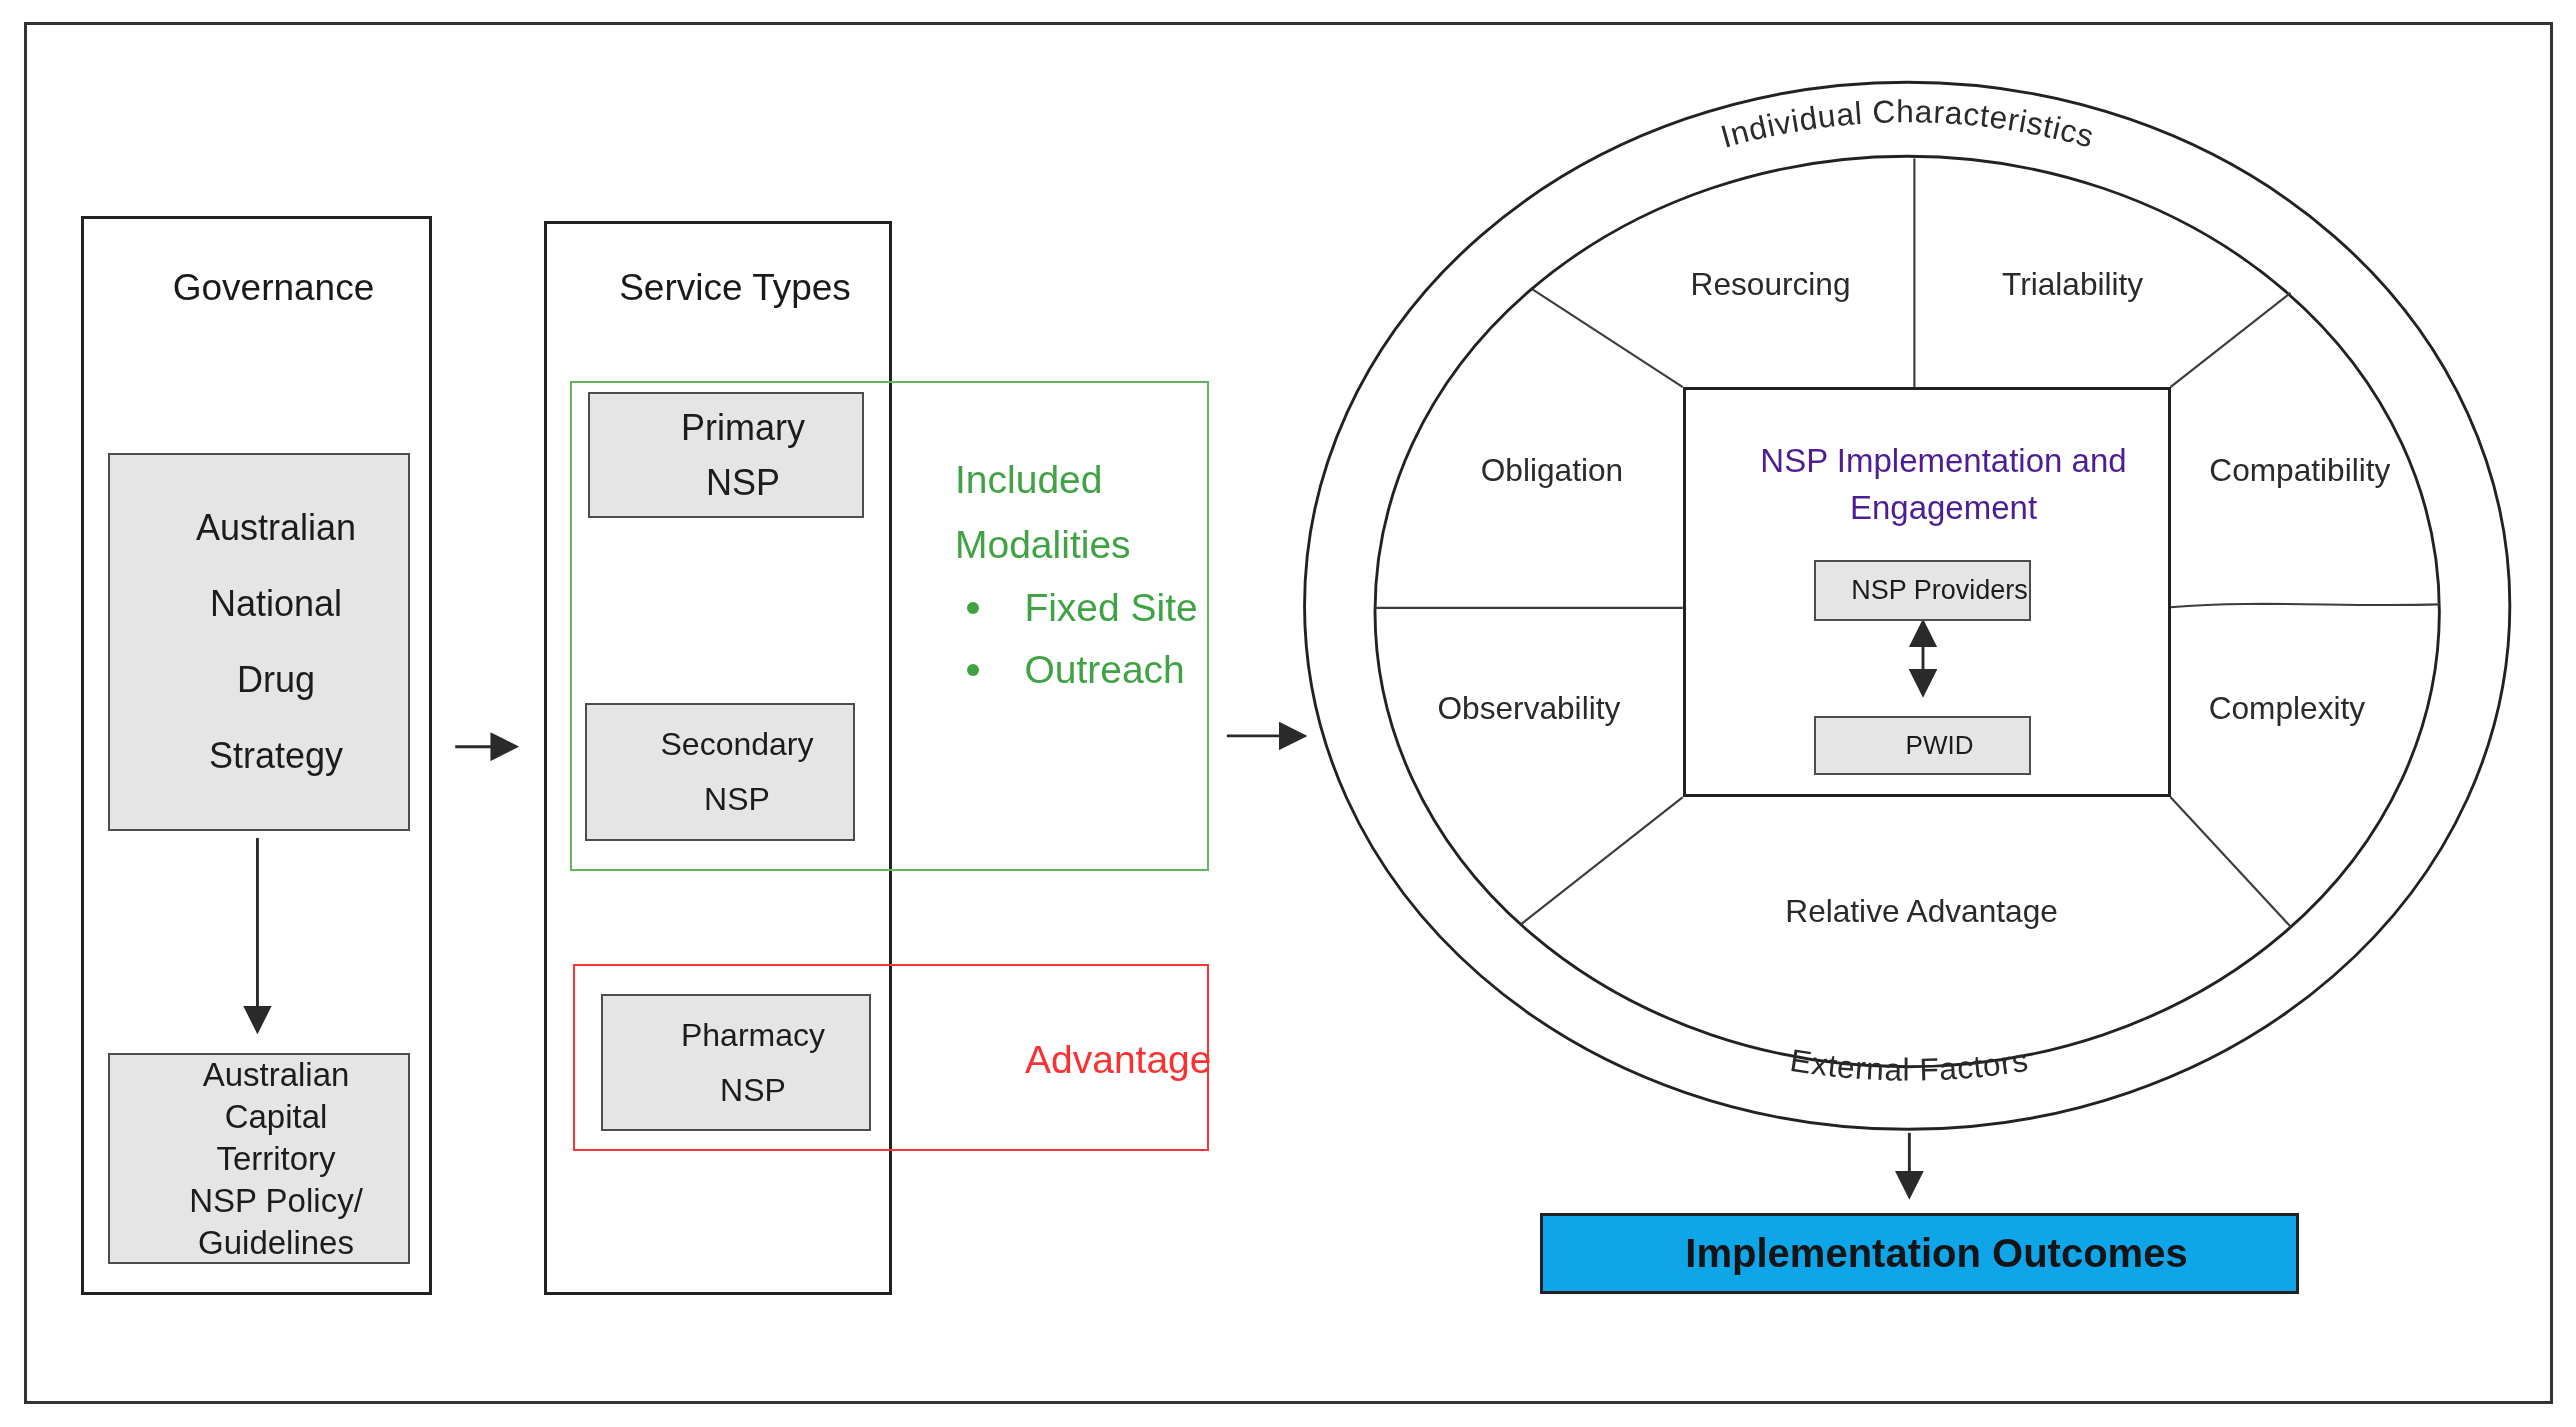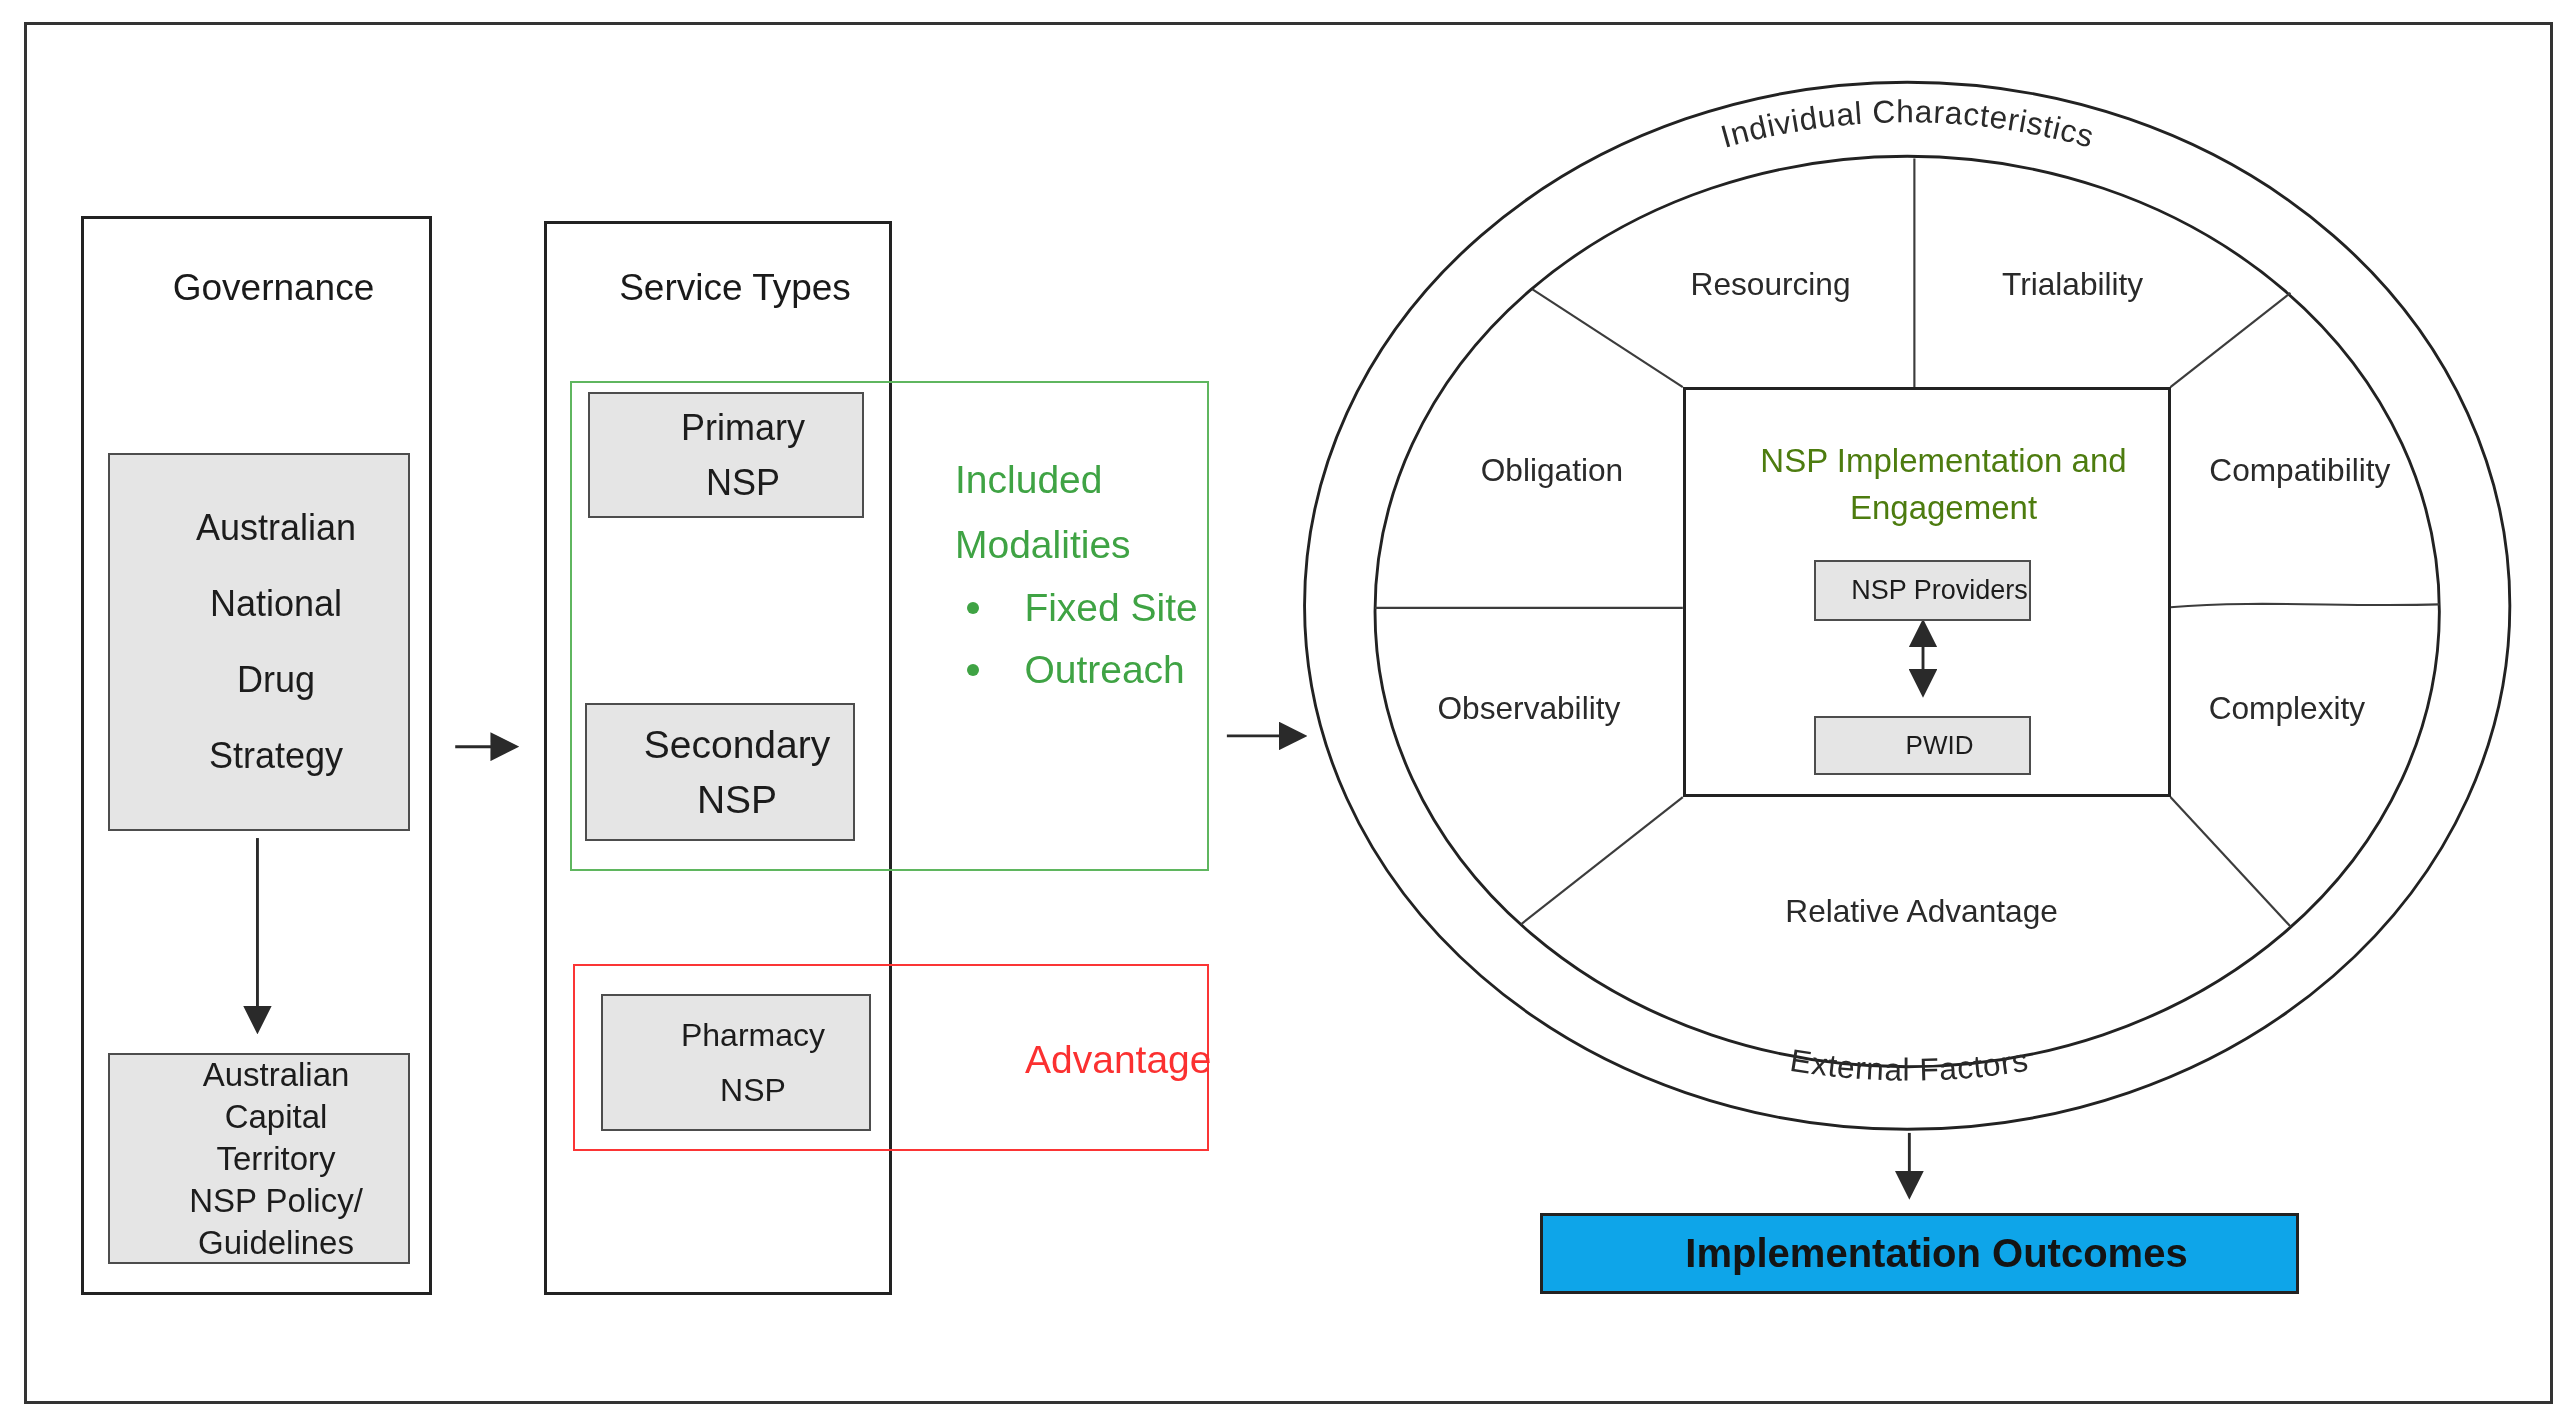--- a/index.html
+++ b/index.html
@@ -17,38 +17,38 @@
   .svc-title{left:544px;top:259px;width:348px;}
 
   .inner-box{border:2.2px solid #4d4d4d;display:flex;align-items:center;justify-content:center;
              text-align:center;background:#e5e5e5;}
   .prelines{white-space:pre-line;}
 
   .ands-box{left:108px;top:453px;width:302px;height:378px;font-size:36px;line-height:76px;}
   .act-box{left:108px;top:1053px;width:302px;height:211px;font-size:33px;line-height:42px;}
 
   .primary-box{left:588px;top:392px;width:276px;height:126px;font-size:36px;line-height:55px;}
-  .secondary-box{left:585px;top:703px;width:270px;height:138px;font-size:39px;line-height:55px;}
+  .secondary-box{left:585px;top:703px;width:270px;height:138px;font-size:32px;line-height:55px;}
   .pharmacy-box{left:601px;top:994px;width:270px;height:137px;font-size:32px;line-height:55px;}
 
   
   .green-rect{left:570px;top:381px;width:639px;height:490px;border:2.9px solid #5fb65f;}
   .red-rect{left:573px;top:964px;width:636px;height:187px;border:2.9px solid #fb3535;}
 
   .mod-block{left:921px;top:447px;width:309px;color:#3fa344;}
   .mod-heading{font-size:39px;line-height:65px;}
   .mod-li{display:flex;align-items:center;height:62px;padding-left:12.2px;}
   .mod-bullet{width:12.2px;height:12.2px;border-radius:50%;background:#3fa344;margin-right:45px;flex:none;}
   .mod-item{font-size:39px;}
 
   .excluded-label{left:991px;top:1038px;font-size:39px;color:#fb3030;}
 
   
   .center-box{left:1683px;top:387px;width:488px;height:410px;border:3.6px solid #222222;}
-  .center-title{left:1690px;top:437px;width:473px;text-align:center;font-size:33px;line-height:47px;color:#4d7c0f;}
+  .center-title{left:1690px;top:437px;width:473px;text-align:center;font-size:33px;line-height:47px;color:#4c1d95;}
   .providers-box{left:1814px;top:560px;width:217px;height:61px;font-size:27px;}
   .pwid-box{left:1814px;top:716px;width:217px;height:59px;font-size:26px;}
 
   .outcomes-box{left:1540px;top:1213px;width:759px;height:81px;border:3.6px solid #222222;
                 display:flex;align-items:center;justify-content:center;
                 font-size:40px;font-weight:600;color:#141414;background:#0ea5e9;}
 
   svg.overlay{position:absolute;left:0;top:0;width:2576px;height:1428px;}
   .seg-label{font-size:44px;fill:#2a2a2a;}
   .ring-label{font-size:44px;fill:#2a2a2a;letter-spacing:1px;}

